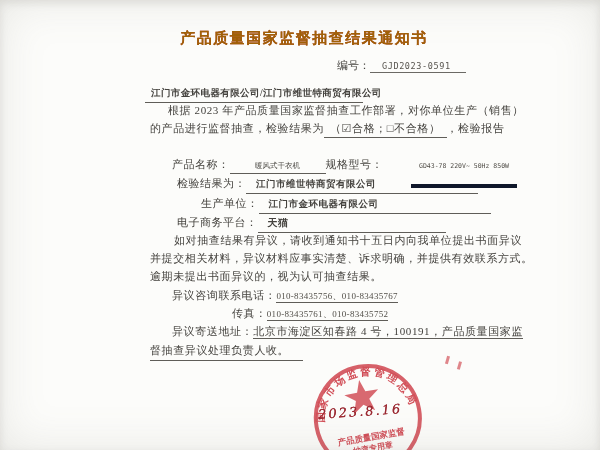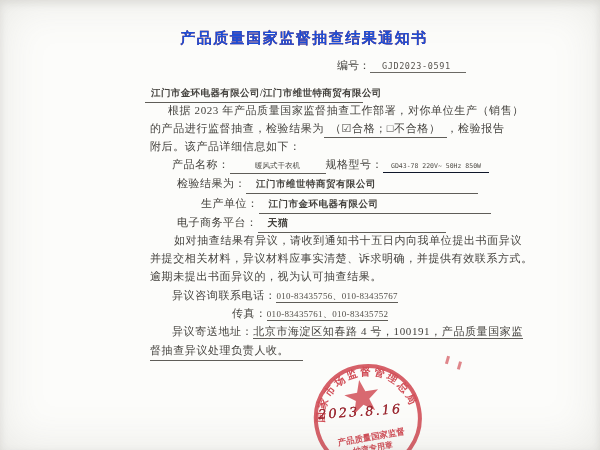--- a/index.html
+++ b/index.html
@@ -9,21 +9,21 @@
     font-family:"Liberation Serif","DejaVu Serif",serif;
     color:#44423e;
   }
   .photo::after{
     content:"";position:absolute;inset:0;pointer-events:none;
     box-shadow:inset 0 0 46px rgba(125,122,115,.16), inset 0 3px 8px rgba(125,122,115,.18);
   }
   .abs{position:absolute;white-space:nowrap;}
   .doc-title{
     left:8px;right:0;top:29px;text-align:center;
-    font-size:15px;font-weight:bold;color:#1d4ed8;letter-spacing:1.5px;
+    font-size:15px;font-weight:bold;color:#a16207;letter-spacing:1.5px;
     text-shadow:0 0 .5px #b0302a;
     font-family:Liberation Mono, monospace;
   }
   .docno{top:58px;left:337px;font-size:11px;}
   .docno .val{
     display:inline-block;min-width:80px;border-bottom:1px solid #6b6964;
     font-family:"DejaVu Sans Mono",monospace;font-size:8.5px;letter-spacing:.6px;
     color:#57544e;padding:0 4px 1px 12px;
   }
   .ul{border-bottom:1px solid #5f5d58;padding-bottom:1px;}
@@ -37,22 +37,22 @@
   .intro3{top:139px;left:150px;}
   .result-box{display:inline-block;padding:0 6px 1px 6px;border-bottom:1px solid #5f5d58;}
   .row{font-size:11px;letter-spacing:.5px;}
   .row1{top:157px;left:172px;}
   .row2{top:176px;left:177px;}
   .row3{top:196px;left:177px;margin-left:24px;}
   .row4{top:215px;left:177px;}
   .v-name{display:inline-block;width:96px;text-align:center;font-size:7.5px;letter-spacing:0;
           border-bottom:1px solid #5f5d58;padding-bottom:2px;color:#4a4843;}
   .v-spec{display:inline-block;width:106px;text-align:center;font-size:6.5px;letter-spacing:0;
-          font-family:"DejaVu Sans Mono",monospace;border-bottom:1px solid #0f172a;
-          padding-bottom:2px;color:#514e48;}
+          font-family:"DejaVu Sans Mono",monospace;border-bottom:4px solid #0f172a;
+          padding-bottom:14px;color:#514e48;margin-left:28px;}
   .v-co{display:inline-block;width:222px;border-bottom:1px solid #5f5d58;
         padding:0 0 2px 10px;font-size:9.5px;font-weight:bold;letter-spacing:.5px;}
   .v-plat{display:inline-block;width:178px;border-bottom:1px solid #5f5d58;
         padding:0 0 2px 10px;font-size:10px;font-weight:bold;}
   .d1{top:233px;left:150px;}
   .d2{top:251px;left:150px;}
   .d3{top:269px;left:150px;}
   .phone{top:288px;left:172px;}
   .fax{top:306px;left:232px;}
   .num{font-family:Liberation Serif, serif;font-size:9px;letter-spacing:.3px;color:#514e48;}
@@ -86,21 +86,20 @@
   </div>
 
   <div class="abs recipient">
     <span class="ul">江门市金环电器有限公司/江门市维世特商贸有限公司</span><span class="colon">：</span>
   </div>
 
   <div class="abs bodyline intro1">根据 2023 年产品质量国家监督抽查工作部署，对你单位生产（销售）</div>
   <div class="abs bodyline intro2">
     <span>的产品进行监督抽查，检验结果为</span><span class="result-box">（☑合格；□不合格）</span><span>，检验报告</span>
   </div>
-  <div class="abs bodyline intro3">附后。该产品详细信息如下：</div>
 
   <div class="abs row row1">
     <span>产品名称：</span><span class="v-name">暖风式干衣机</span><span>规格型号：</span><span class="v-spec">GD43-78 220V~ 50Hz 850W</span>
   </div>
 
   <div class="abs row row2">
     <span>检验结果为：</span><span class="v-co">江门市维世特商贸有限公司</span>
   </div>
 
   <div class="abs row row3">

